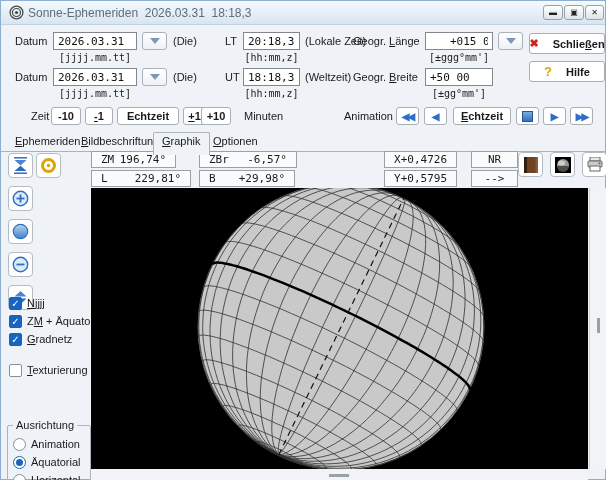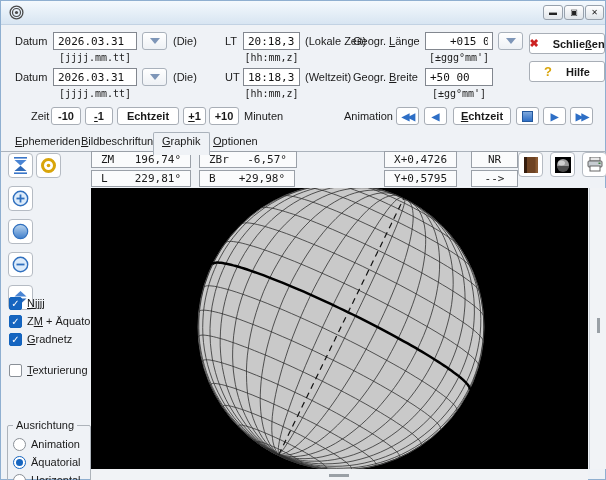--- a/index.html
+++ b/index.html
@@ -52,20 +52,21 @@
 <body>
 
 <div class="win">
 
   <div class="titlebar">
     <svg class="appicon" width="15" height="15">
       <circle cx="7.5" cy="7.5" r="6.4" fill="none" stroke="#4a4a4a" stroke-width="1.3"></circle>
       <circle cx="7.5" cy="7.5" r="4" fill="none" stroke="#4a4a4a" stroke-width="1.2"></circle>
       <circle cx="7.5" cy="7.5" r="1.6" fill="#4a4a4a"></circle>
     </svg>
+    <span class="title">Sonne-Ephemeriden  2026.03.31  18:18,3</span>
     <div class="winbtn" style="left:542px">
         <span>▬</span>
       </div>
     <div class="winbtn" style="left:563px">
         <span>▣</span>
       </div>
     <div class="winbtn" style="left:584px;width:19px">
         <span>✕</span>
       </div>
   </div>
@@ -110,21 +111,21 @@
 
   <span class="lbl" style="left:30px;top:109px">Zeit</span>
   <div class="btn bold" style="left:50px;top:106px;width:30px;height:18px">-10</div>
   <div class="btn bold" style="left:84px;top:106px;width:28px;height:18px">
       <span><span></span><span class="ul">-</span><span>1</span></span>
     </div>
   <div class="btn bold" style="left:116px;top:106px;width:62px;height:18px">Echtzeit</div>
   <div class="btn bold" style="left:182px;top:106px;width:23px;height:18px">
       <span><span></span><span class="ul">+</span><span>1</span></span>
     </div>
-  <div class="btn bold" style="left:208px;top:106px;width:30px;height:18px">+10</div>
+  <div class="btn bold" style="left:200px;top:106px;width:30px;height:18px">+10</div>
   <span class="lbl" style="left:243px;top:109px">Minuten</span>
 
   <span class="lbl" style="left:343px;top:109px">Animation</span>
   <div class="btn" style="left:395px;top:106px;width:23px;height:18px">
       <span class="anim-glyph">◀◀</span>
     </div>
   <div class="btn" style="left:423px;top:106px;width:23px;height:18px">
       <span class="anim-glyph" style="letter-spacing:0">◀</span>
     </div>
   <div class="btn bold" style="left:452px;top:106px;width:58px;height:18px">
@@ -139,21 +140,21 @@
   <div class="btn" style="left:569px;top:106px;width:23px;height:18px">
       <span class="anim-glyph">▶▶</span>
     </div>
 
   <div class="tabline"></div>
   <div class="tab" style="left:10px"><span class="ul">E</span><span>phemeriden</span></div>
   <div class="tab" style="left:76px"><span class="ul">B</span><span>ildbeschriftung</span></div>
   <div class="tab active" style="left:152px"><span class="ul">G</span><span>raphik</span></div>
   <div class="tab" style="left:208px"><span class="ul">O</span><span>ptionen</span></div>
 
-  <div class="robox" style="left:90px;top:150px;width:100px"><span>ZM</span><span>196,74°</span></div>
+  <div class="robox" style="left:90px;top:150px;width:85px"><span>ZM</span><span>196,74°</span></div>
   <div class="robox" style="left:198px;top:150px;width:98px"><span>ZBr</span><span>-6,57°</span></div>
   <div class="robox" style="left:90px;top:169px;width:100px"><span>L</span><span>229,81°</span></div>
   <div class="robox" style="left:198px;top:169px;width:96px"><span>B</span><span>+29,98°</span></div>
   <div class="robox" style="left:383px;top:150px;width:73px"><span>X</span><span>+0,4726</span></div>
   <div class="robox center" style="left:470px;top:150px;width:47px">NR</div>
   <div class="robox" style="left:383px;top:169px;width:73px"><span>Y</span><span>+0,5795</span></div>
   <div class="robox center" style="left:470px;top:169px;width:47px">--&gt;</div>
 
   <div class="tool" style="left:517px;top:151px">
     <svg width="14" height="16">

